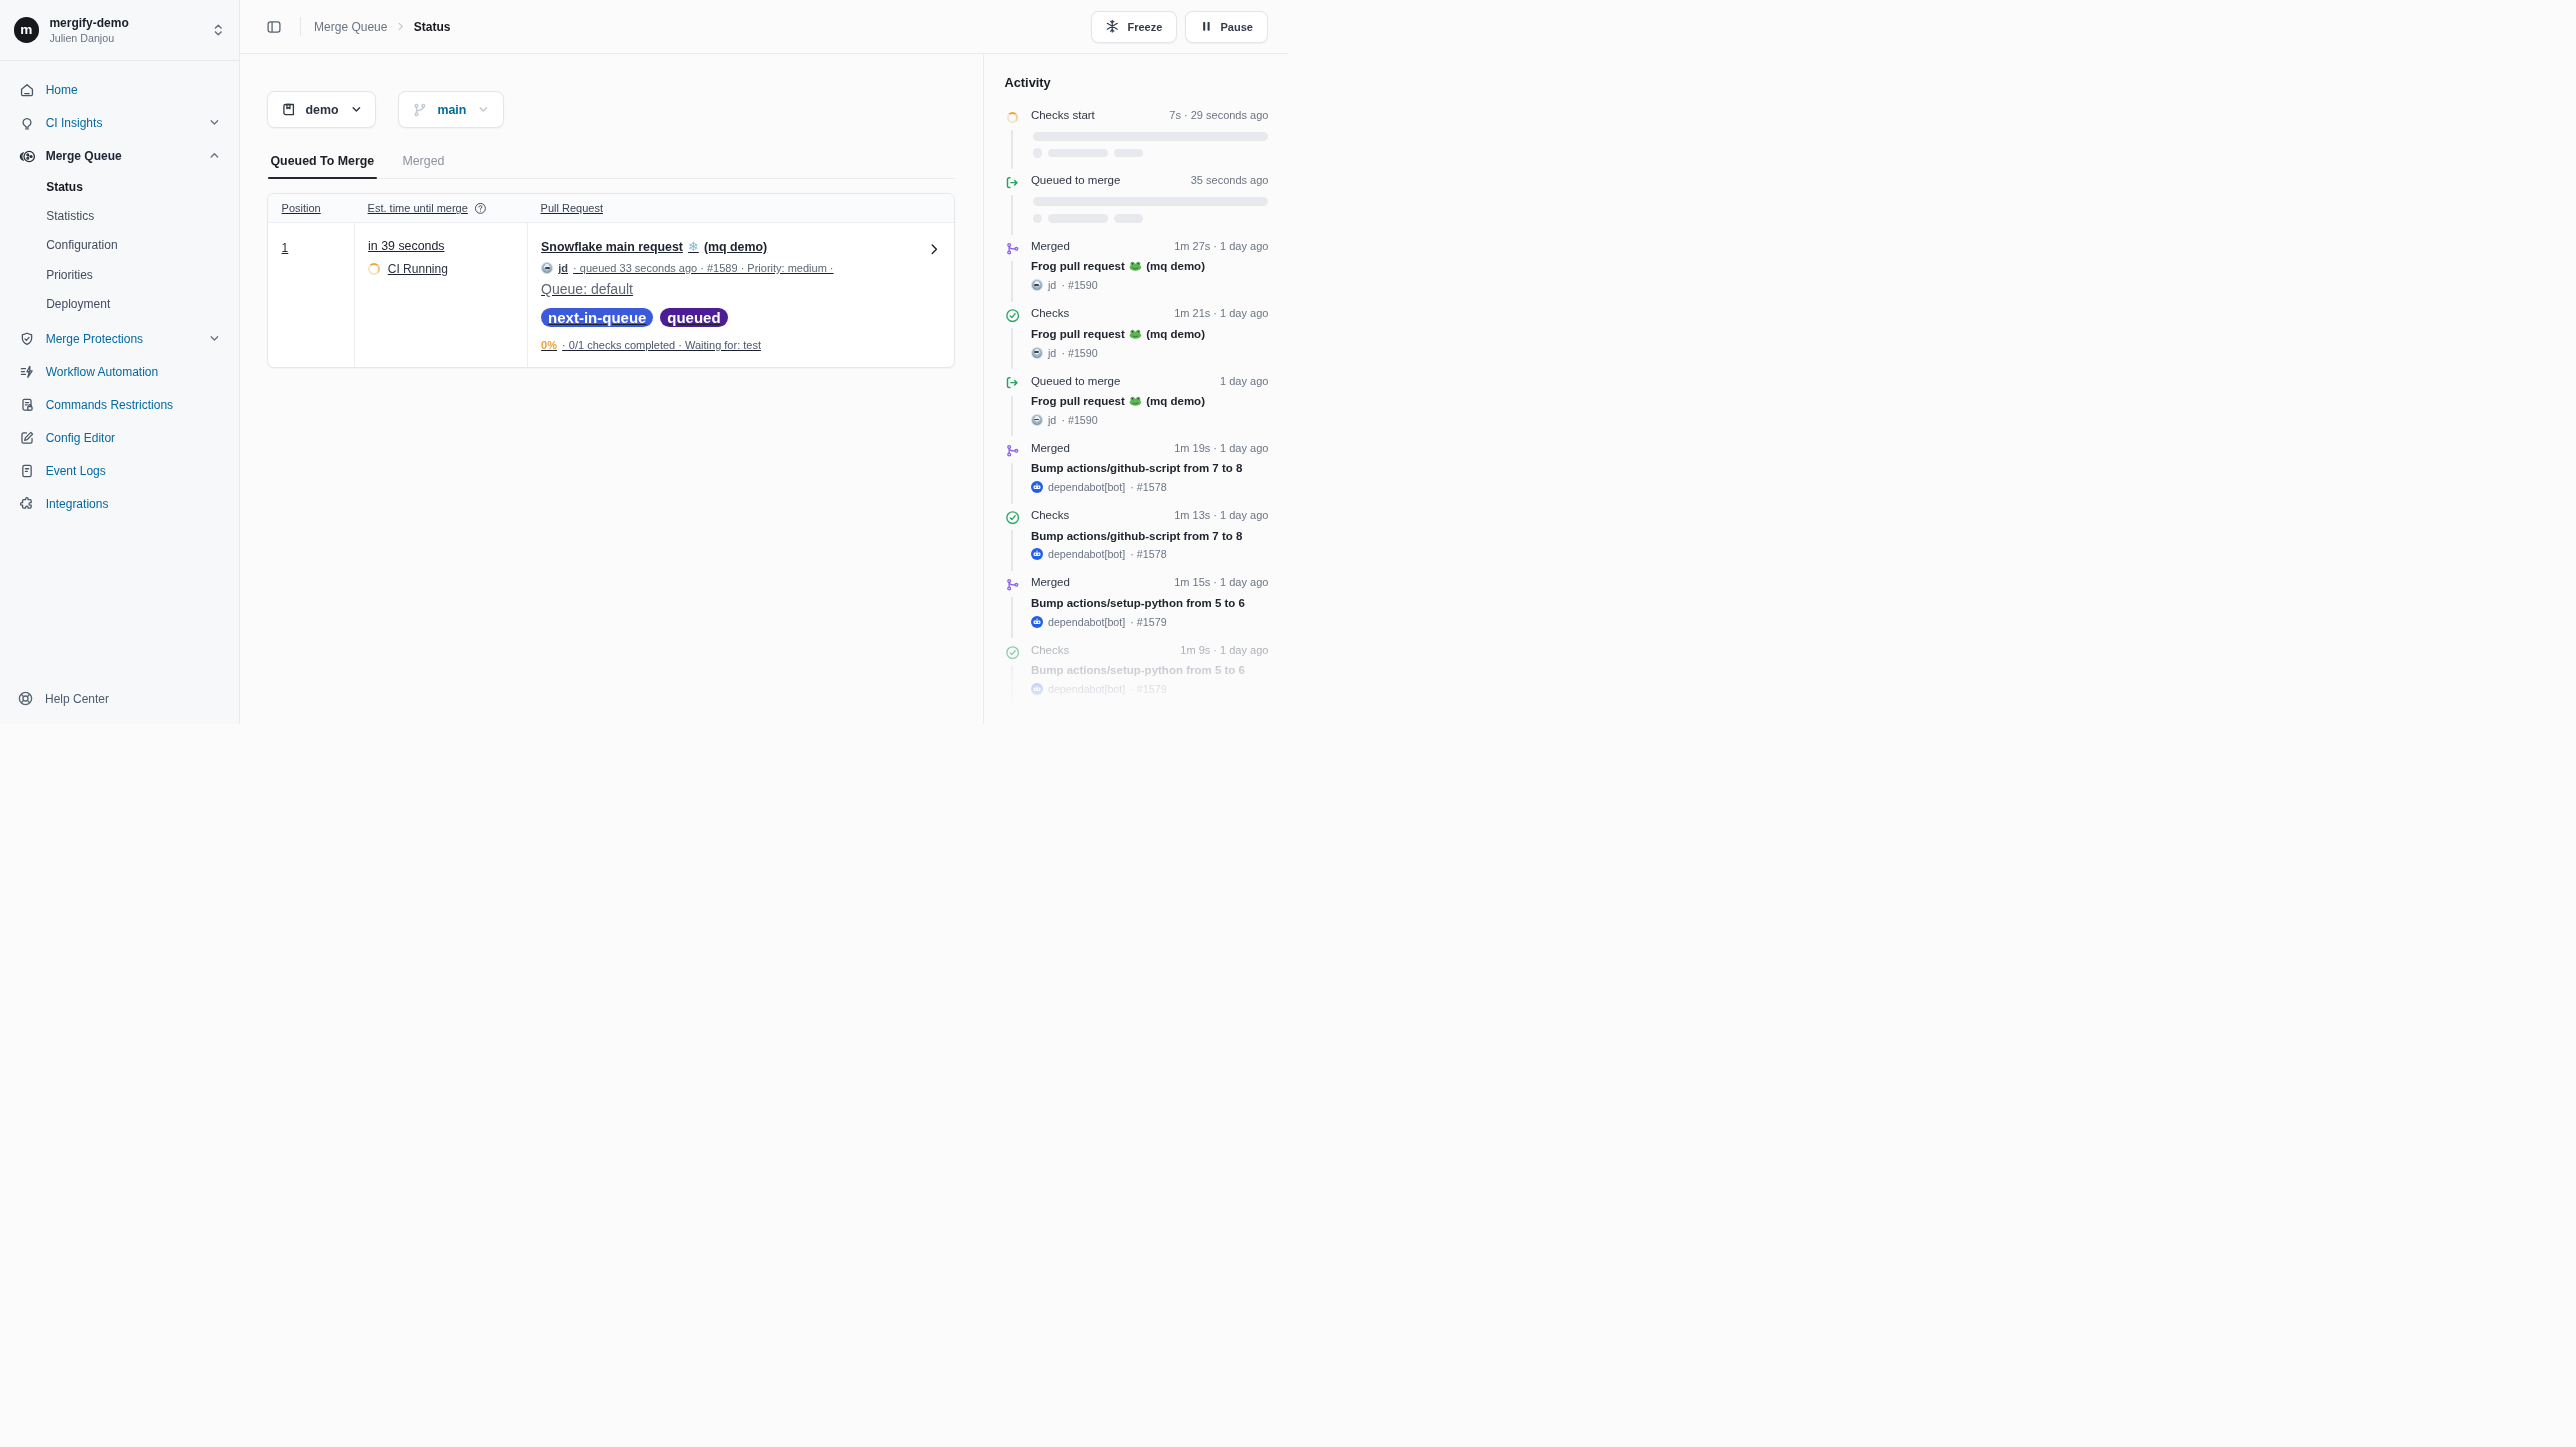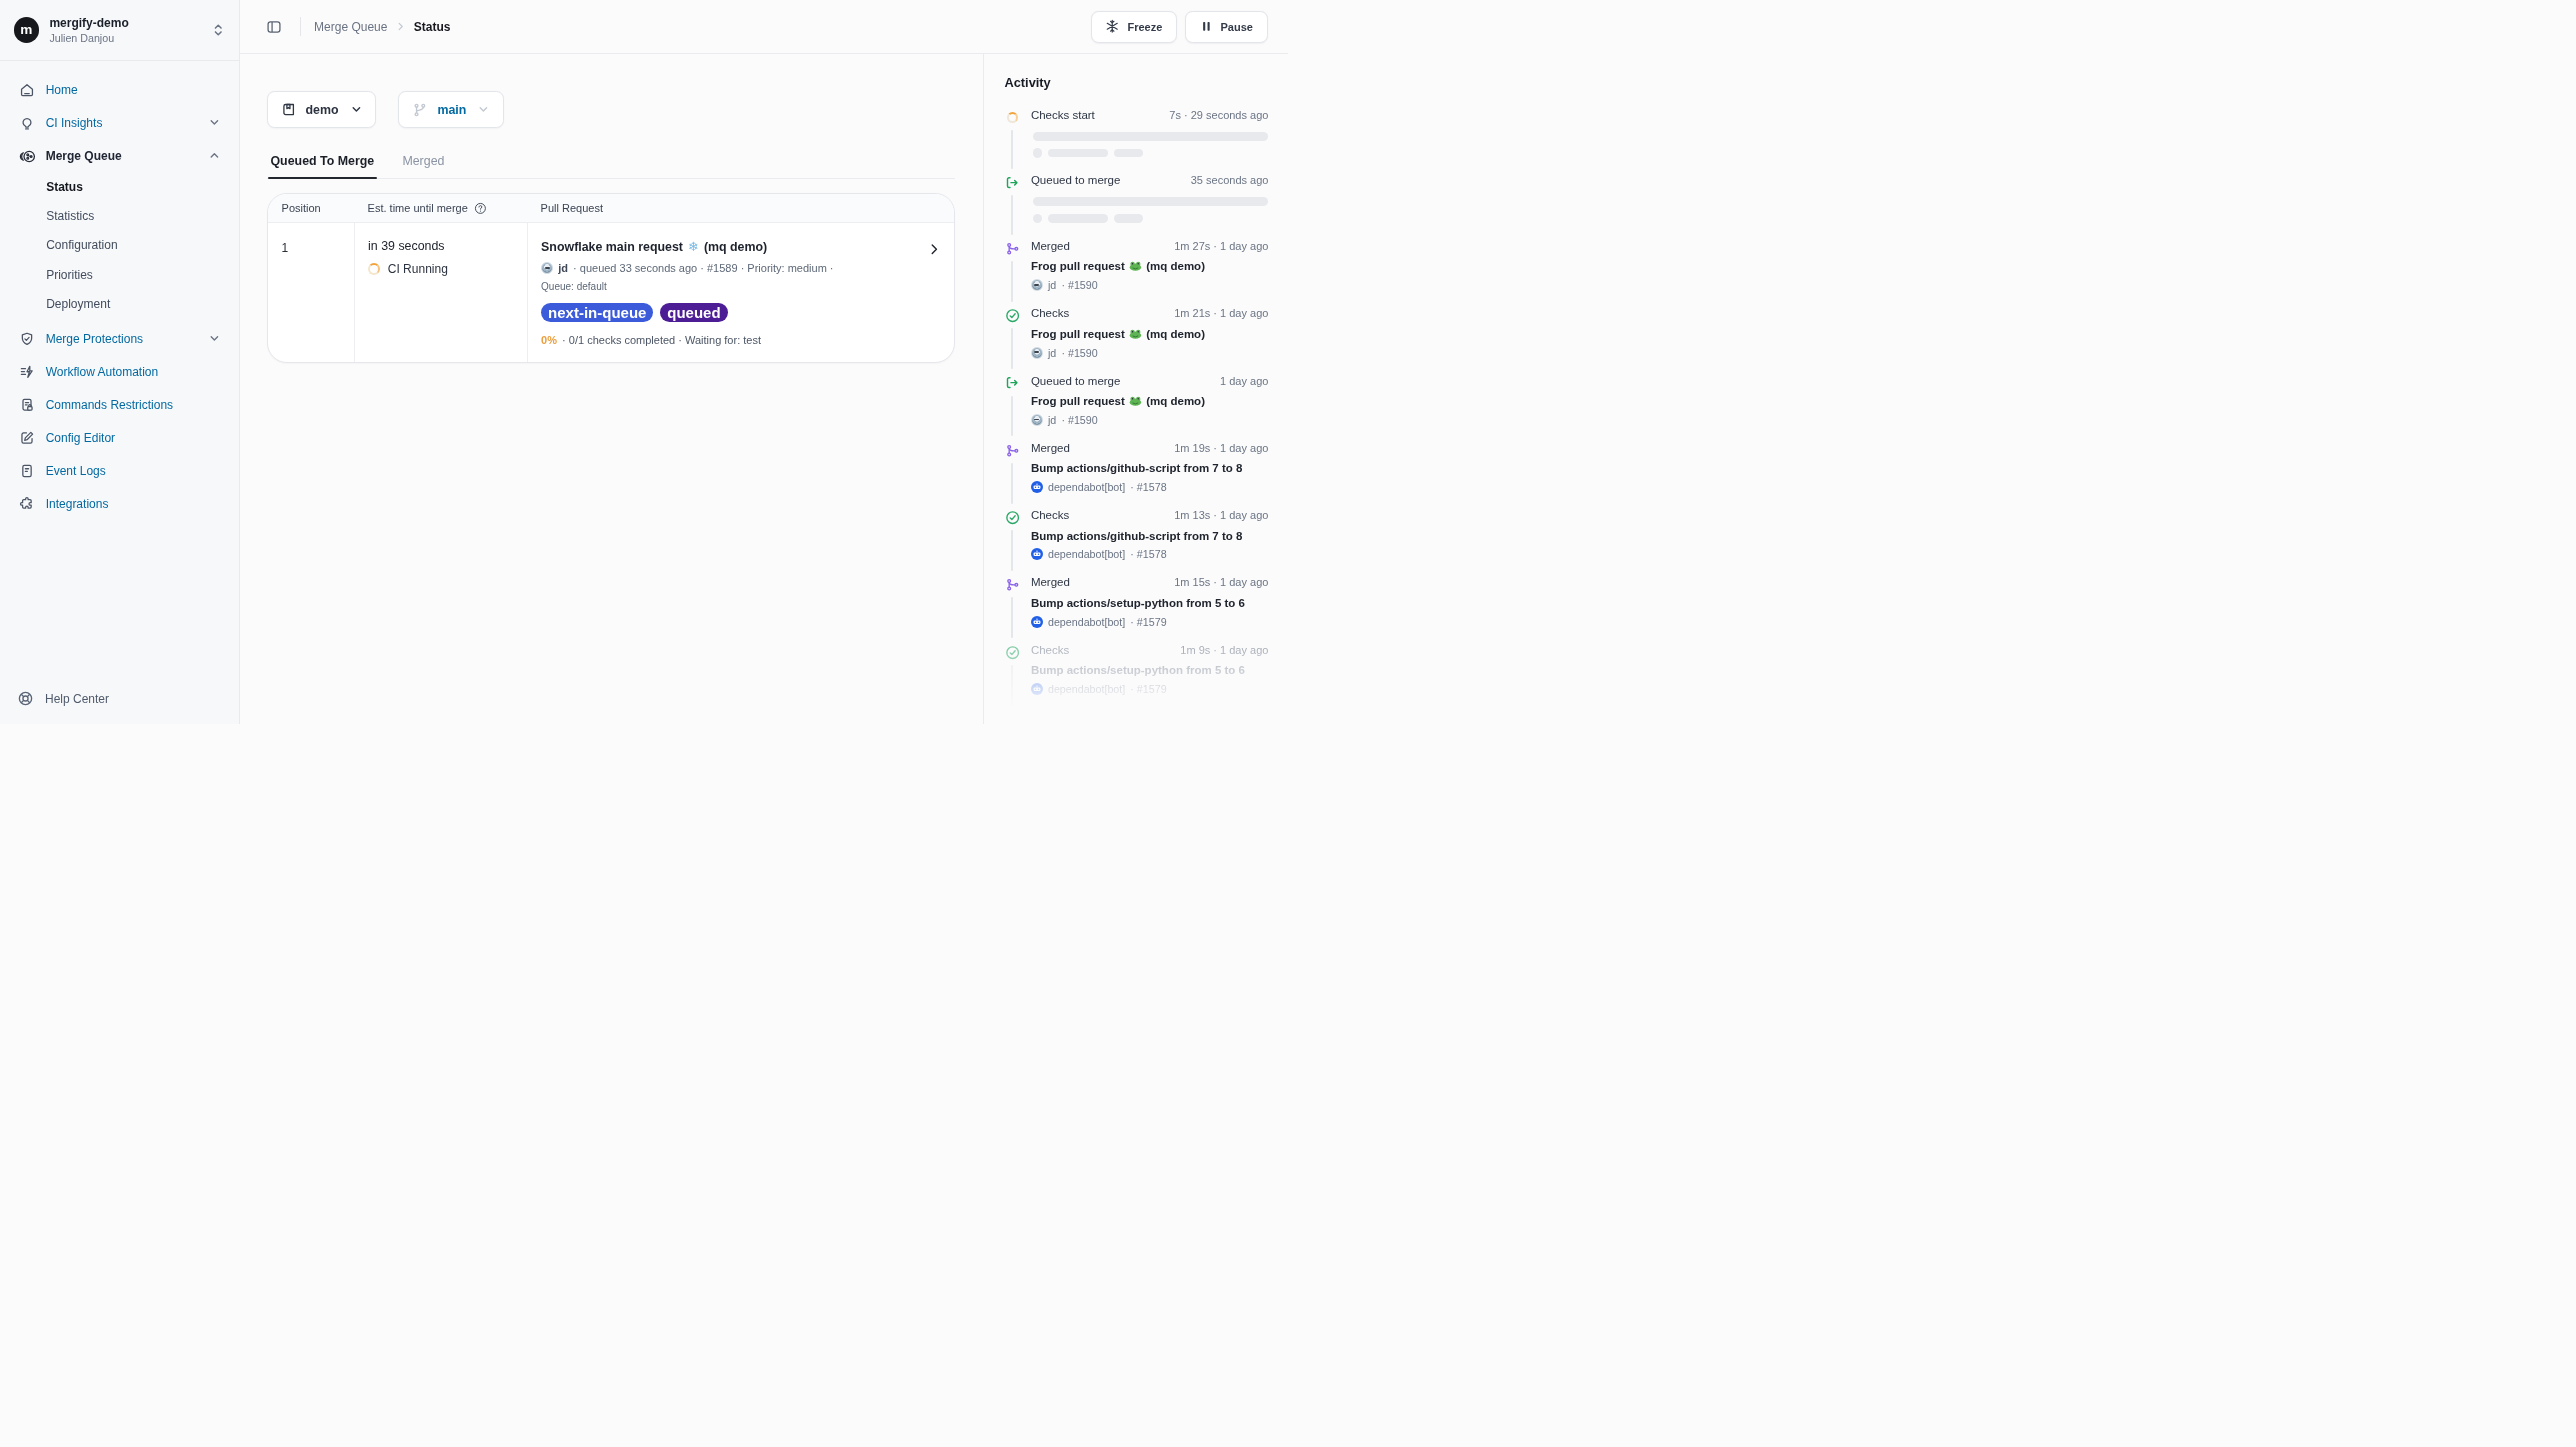--- a/index.html
+++ b/index.html
@@ -51,40 +51,40 @@
   .select .sel-chev { color:#3a4250; margin-left:1.7px; }
   .select.disabled { color:#0369a1; cursor:default; }
   .select.disabled svg, .select.disabled .sel-chev { color:#c3c9d2; }
 
   .tabs { display:flex; gap:23px; margin-top:26.4px; border-bottom:0.9px solid #e9ebef; padding:0 0.9px; }
   .tab { padding:0 2.6px 9.4px 2.6px; font-size:12.4px; position:relative; cursor:pointer; }
   .tab.active { font-weight:700; color:#1b1f27; }
   .tab.active::after { content:""; position:absolute; left:0; right:0; bottom:-0.9px; height:1.7px; background:#23272e; border-radius:1.7px; }
   .tab.inactive { color:#8b94a3; font-weight:500; }
 
-  .card { margin-top:14.5px; background:#fff; border:0.9px solid #e5e7ec; border-radius:20px; overflow:hidden; box-shadow:0 0.9px 1.7px rgba(16,24,40,.03); }
+  .card { margin-top:14.5px; background:#fff; border:0.9px solid #e5e7ec; border-radius:7px; overflow:hidden; box-shadow:0 0.9px 1.7px rgba(16,24,40,.03);text-decoration:underline; }
   table { width:100%; border-collapse:collapse; }
   thead th { background:#fafbfc; border-bottom:0.9px solid #eceef2; font-size:11px; font-weight:500; color:#3b4454; text-align:left; padding:7.7px 13.6px; }
   thead th .th-wrap { display:flex; align-items:center; gap:6px; }
   thead th .help-ic { color:#454e5c; }
   tbody td { vertical-align:top; padding:16px 13.6px; }
   tbody td + td { border-left:0.9px solid #eceef2; }
   .pos-cell { font-size:12px; color:#2a2f39; padding-top:18px; }
   .est-main { font-size:12.4px; color:#20242e; }
   .ci-row { display:flex; align-items:center; gap:7.7px; margin-top:8.5px; }
   .spinner { width:12px; height:12px; border-radius:50%; border:2px solid #f3e6cd; border-top-color:#f2a33c; border-right-color:#f6c27d; }
   .ci-label { font-size:12px; color:#2c3340; }
   .pr-cell { position:relative; padding-right:39px !important; }
   .pr-title { font-size:12.4px; font-weight:700; color:#1d222c; display:flex; align-items:center; gap:5.1px; }
   .snow { color:#79b9e2; font-weight:400; font-size:12.8px; }
   .pr-meta { display:flex; align-items:center; flex-wrap:wrap; gap:5.1px; margin-top:7.7px; font-size:11px; color:#5d6877; }
   .jd-avatar { width:12px; height:12px; border-radius:50%; background:radial-gradient(circle at 50% 38%, #e8eef3 0 34%, #9fb4c4 35% 60%, #7f98ab 61%); border:0.9px solid #d4dce3; position:relative; }
   .jd-avatar::after { content:""; position:absolute; left:2.6px; right:2.6px; top:3.8px; height:1.7px; border-radius:1.7px; background:#3a424c; }
   .pr-author { color:#3f4856; font-weight:600; }
-  .pr-queue { margin-top:6.8px; font-size:10px; color:#5d6877; }
+  .pr-queue { margin-top:6.8px; font-size:14px; color:#5d6877; }
   .labels { display:flex; gap:6.8px; margin-top:11px; }
   .pill { height:19px; display:flex; align-items:center; padding:0 7px; border-radius:9.4px; color:#fff; font-size:15px; font-weight:600; }
   .checks-line { margin-top:12px; font-size:11px; color:#4c5666; display:flex; gap:5.1px; align-items:center; }
   .pct { color:#eb9f3f; font-weight:600; }
   .row-chev { position:absolute; right:12.8px; top:19px; color:#22262e; cursor:pointer; }
   tr.data-row { cursor:pointer; }
 
   
   .activity { width:305px; min-width:305px; border-left:0.9px solid #e9ebef; padding:21px 19.6px 0 20.5px; position:relative; overflow:hidden; }
   .activity::after { content:""; position:absolute; left:0; right:0; bottom:0; height:81px; background:linear-gradient(rgba(251,251,252,0), #fbfbfc 85%); pointer-events:none; }

